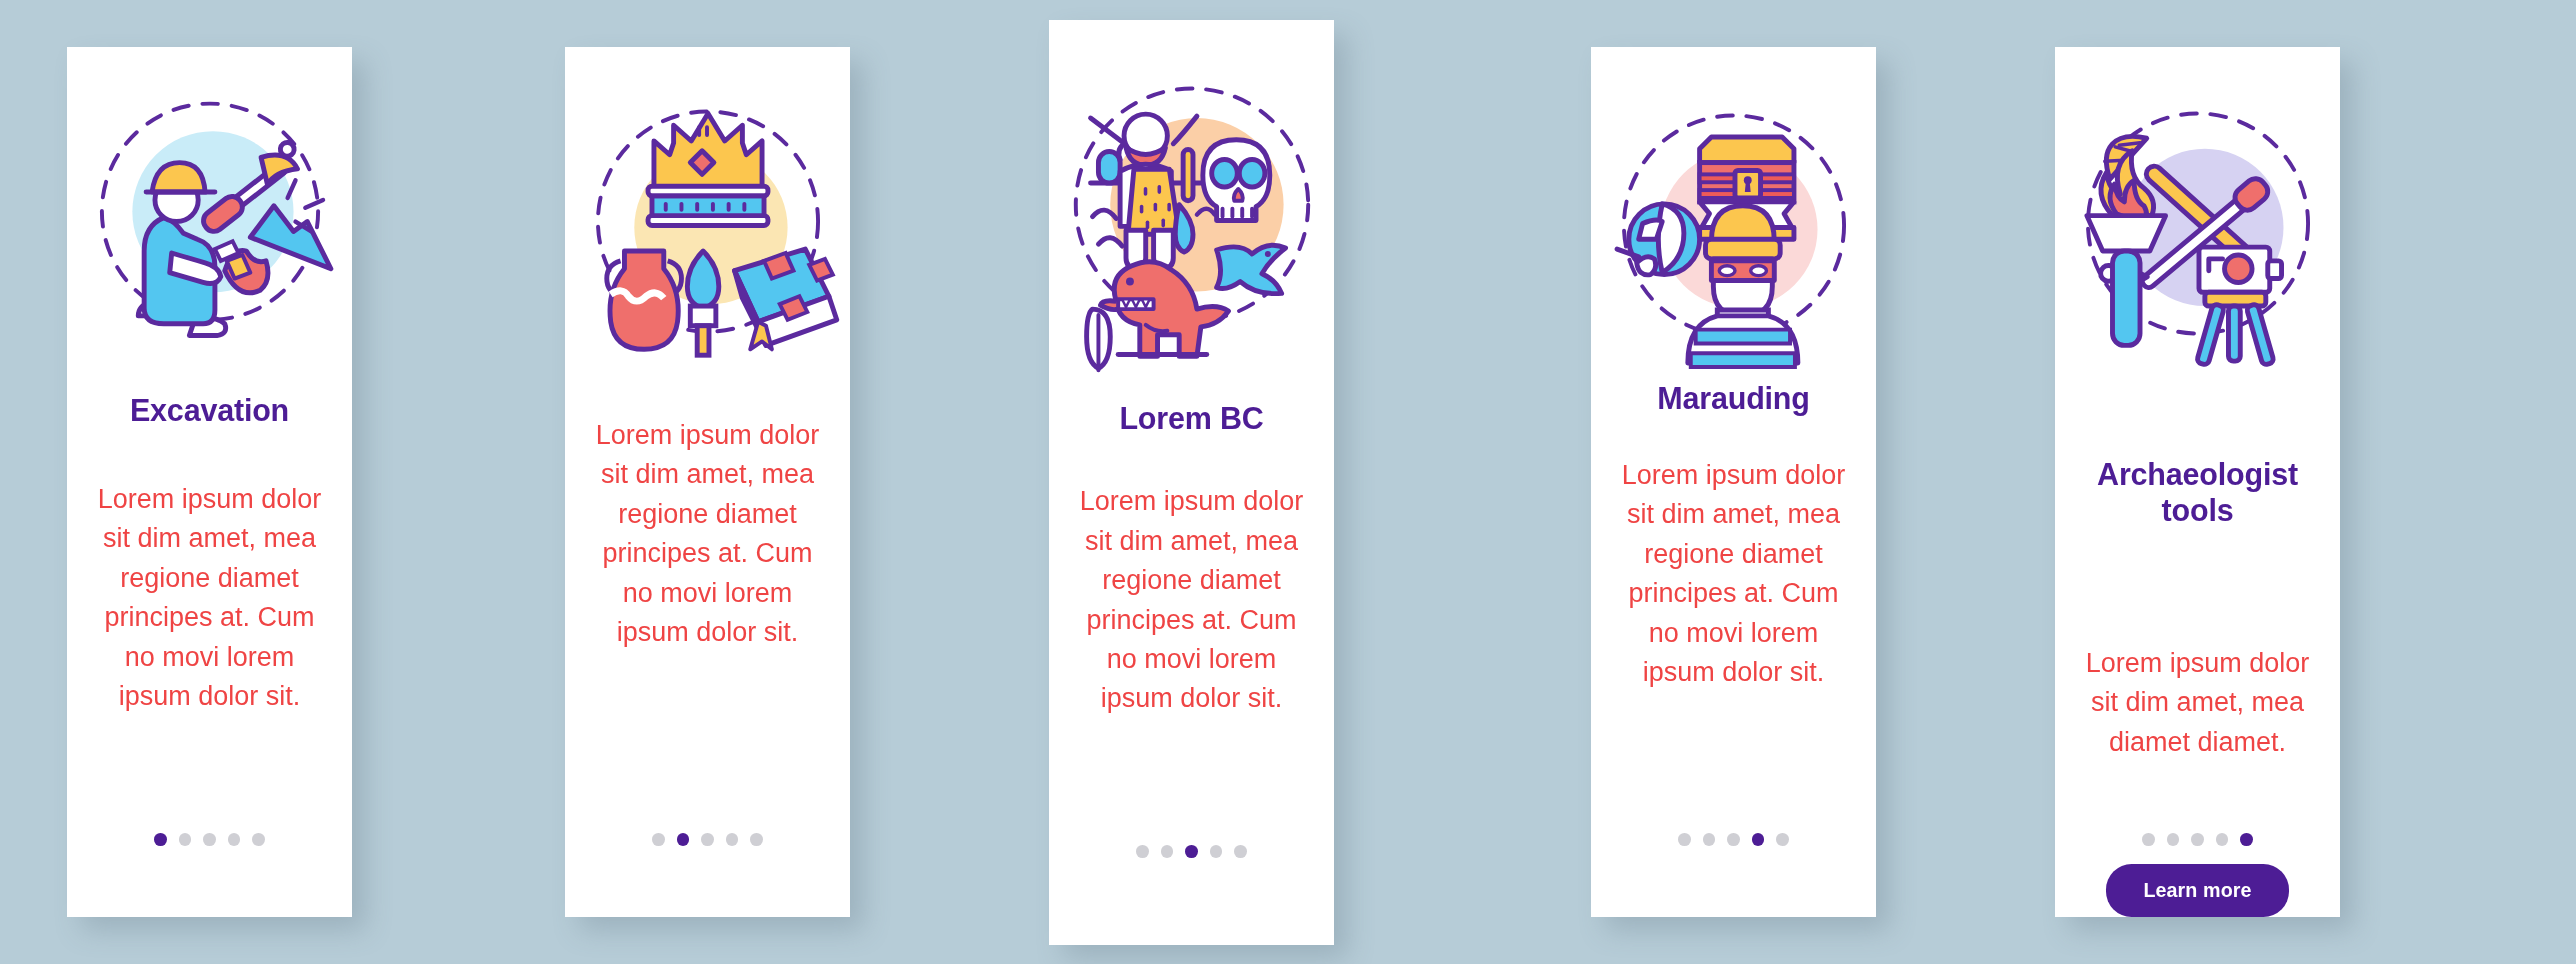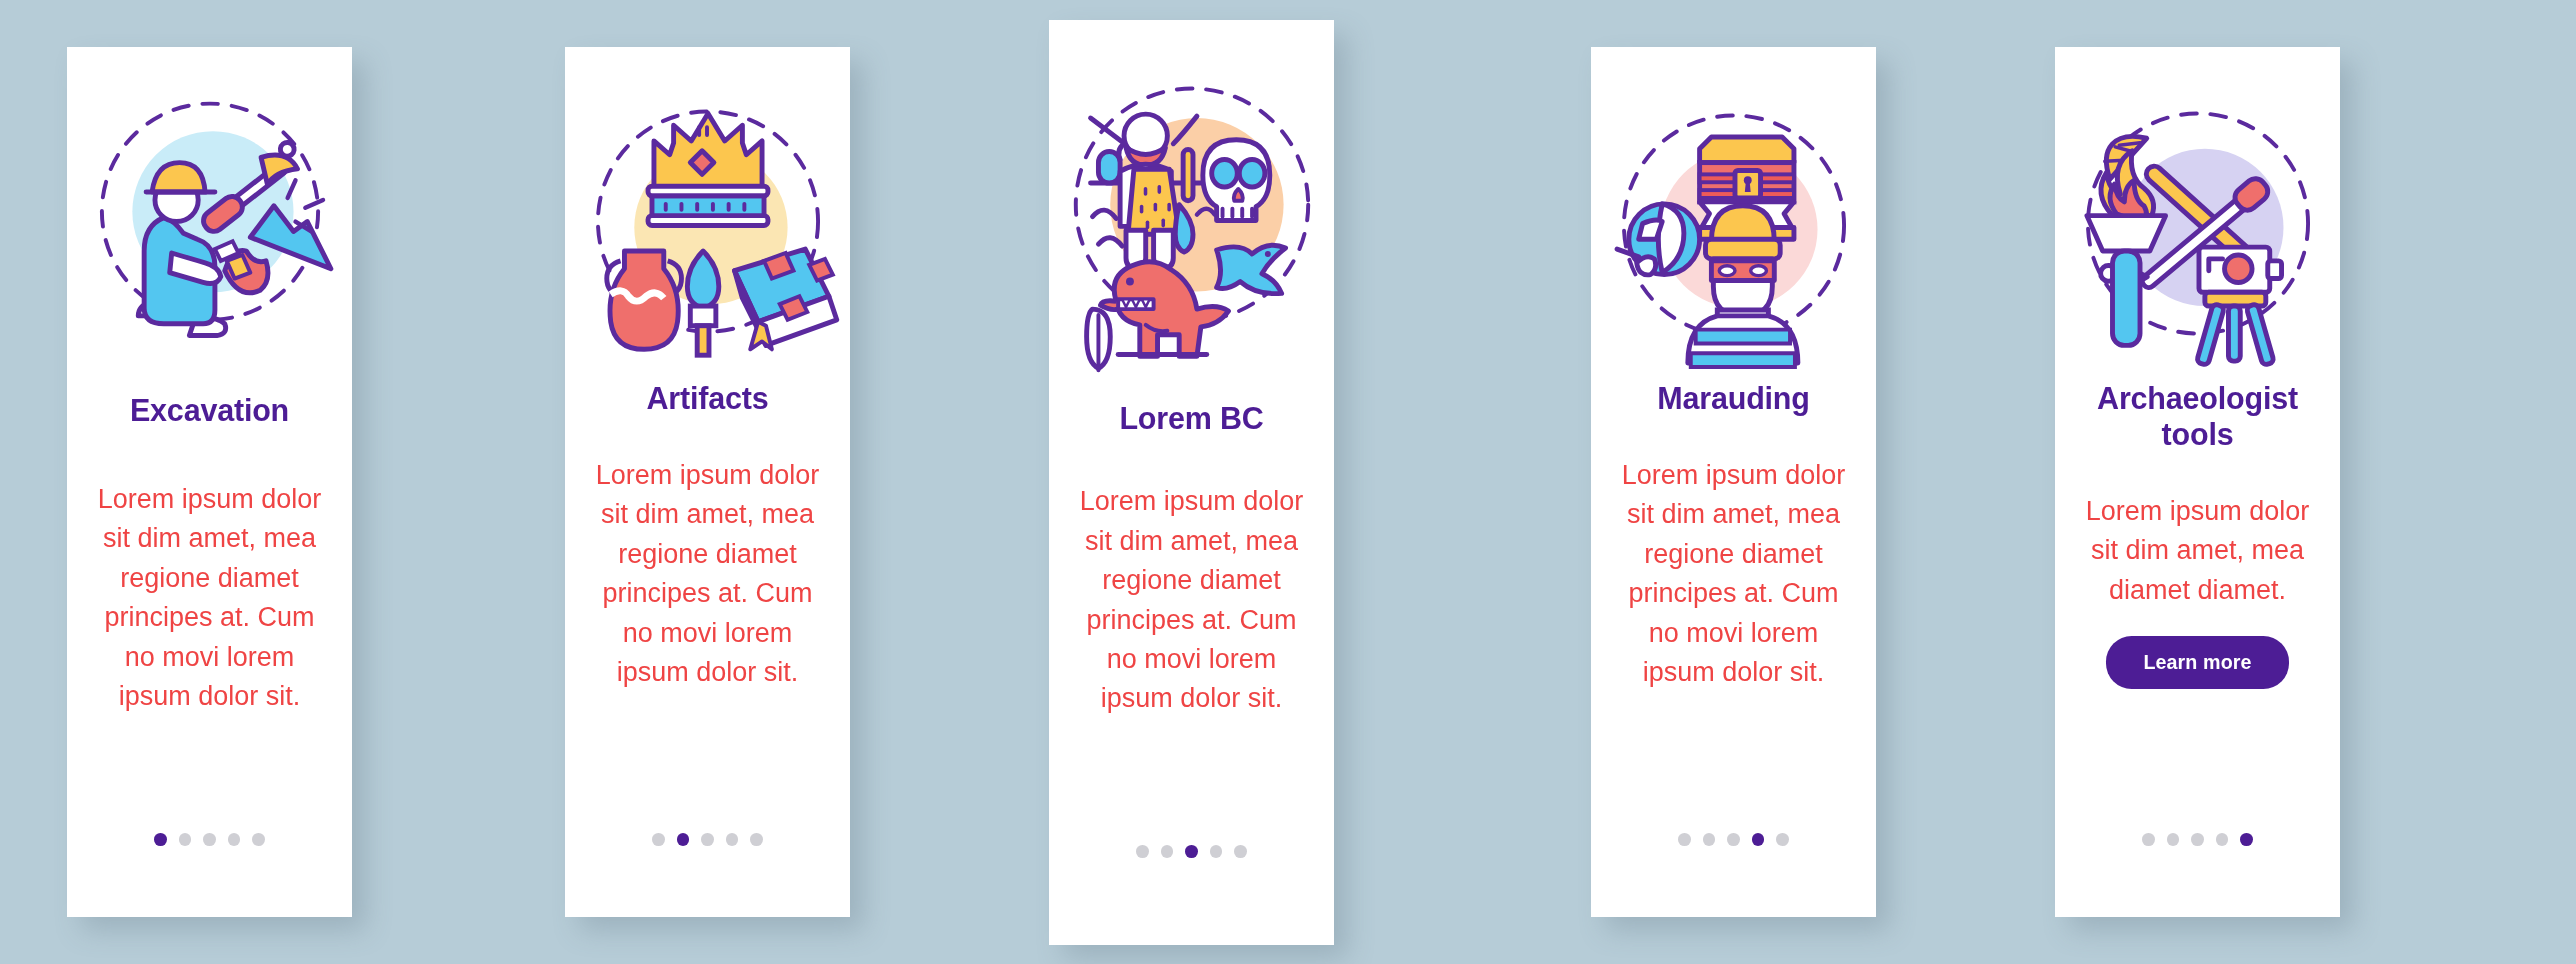--- a/index.html
+++ b/index.html
@@ -195,21 +195,20 @@
 
         <path d="M162 192 l72 -22 l24 48 l-72 26 z" fill="#53c6f0" stroke="#5b2a9e" stroke-width="5" stroke-linejoin="round"></path>
         <path d="M186 244 l72 -26 l8 24 l-72 26 z" fill="#fff" stroke="#5b2a9e" stroke-width="5" stroke-linejoin="round"></path>
         <path d="M162 192 l24 52 l8 24 l-24 -48 z" fill="#fff" stroke="#5b2a9e" stroke-width="5" stroke-linejoin="round"></path>
         <path d="M192 182 l22 -8 l8 18 l-22 8 z" fill="#ef6f6c" stroke="#5b2a9e" stroke-width="4"></path>
         <path d="M238 186 l16 -6 l8 16 l-16 6 z" fill="#ef6f6c" stroke="#5b2a9e" stroke-width="4"></path>
         <path d="M208 226 l20 -8 l8 16 l-20 8 z" fill="#ef6f6c" stroke="#5b2a9e" stroke-width="4"></path>
         <path d="M186 244 l-8 28 l12 -8 l10 8 l-6 -24 z" fill="#fcc64e" stroke="#5b2a9e" stroke-width="4" stroke-linejoin="round"></path>
       </svg>
     </div>
-    <div class="title">Artifacts</div>
     <div class="body">Lorem ipsum dolor sit dim amet, mea regione diamet principes at. Cum no movi lorem ipsum dolor sit.</div>
     <div class="dots">
       <span class="dot"></span>
       <span class="dot active"></span>
       <span class="dot"></span>
       <span class="dot"></span>
       <span class="dot"></span>
     </div>
   </div>
 
@@ -327,21 +326,21 @@
     <div class="body">Lorem ipsum dolor sit dim amet, mea regione diamet principes at. Cum no movi lorem ipsum dolor sit.</div>
     <div class="dots">
       <span class="dot"></span>
       <span class="dot"></span>
       <span class="dot"></span>
       <span class="dot active"></span>
       <span class="dot"></span>
     </div>
   </div>
 
-  <div class="card short" style="left:2055px;">
+  <div class="card short" style="left:2055px;justify-content:space-between;">
     <div class="illus-wrap">
       <svg class="illus" width="266" height="285" viewBox="0 0 270 290">
         <circle cx="142" cy="148" r="80" fill="#d6d2f2"></circle>
         <circle cx="135" cy="144" r="112" fill="none" stroke="#5b2a9e" stroke-width="4" stroke-dasharray="16 14" stroke-linecap="round"></circle>
 
         <g transform="rotate(42 150 150)">
           <rect x="60" y="140" width="150" height="16" rx="8" fill="#fcc64e" stroke="#5b2a9e" stroke-width="5"></rect>
           <rect x="196" y="134" width="20" height="28" rx="5" fill="#ef6f6c" stroke="#5b2a9e" stroke-width="5"></rect>
           <path d="M38 126 q-22 12 -22 28 q0 16 22 28 z" fill="#fcc64e" stroke="#5b2a9e" stroke-width="5" stroke-linejoin="round"></path>
           <g stroke="#5b2a9e" stroke-width="3.5" stroke-linecap="round">

